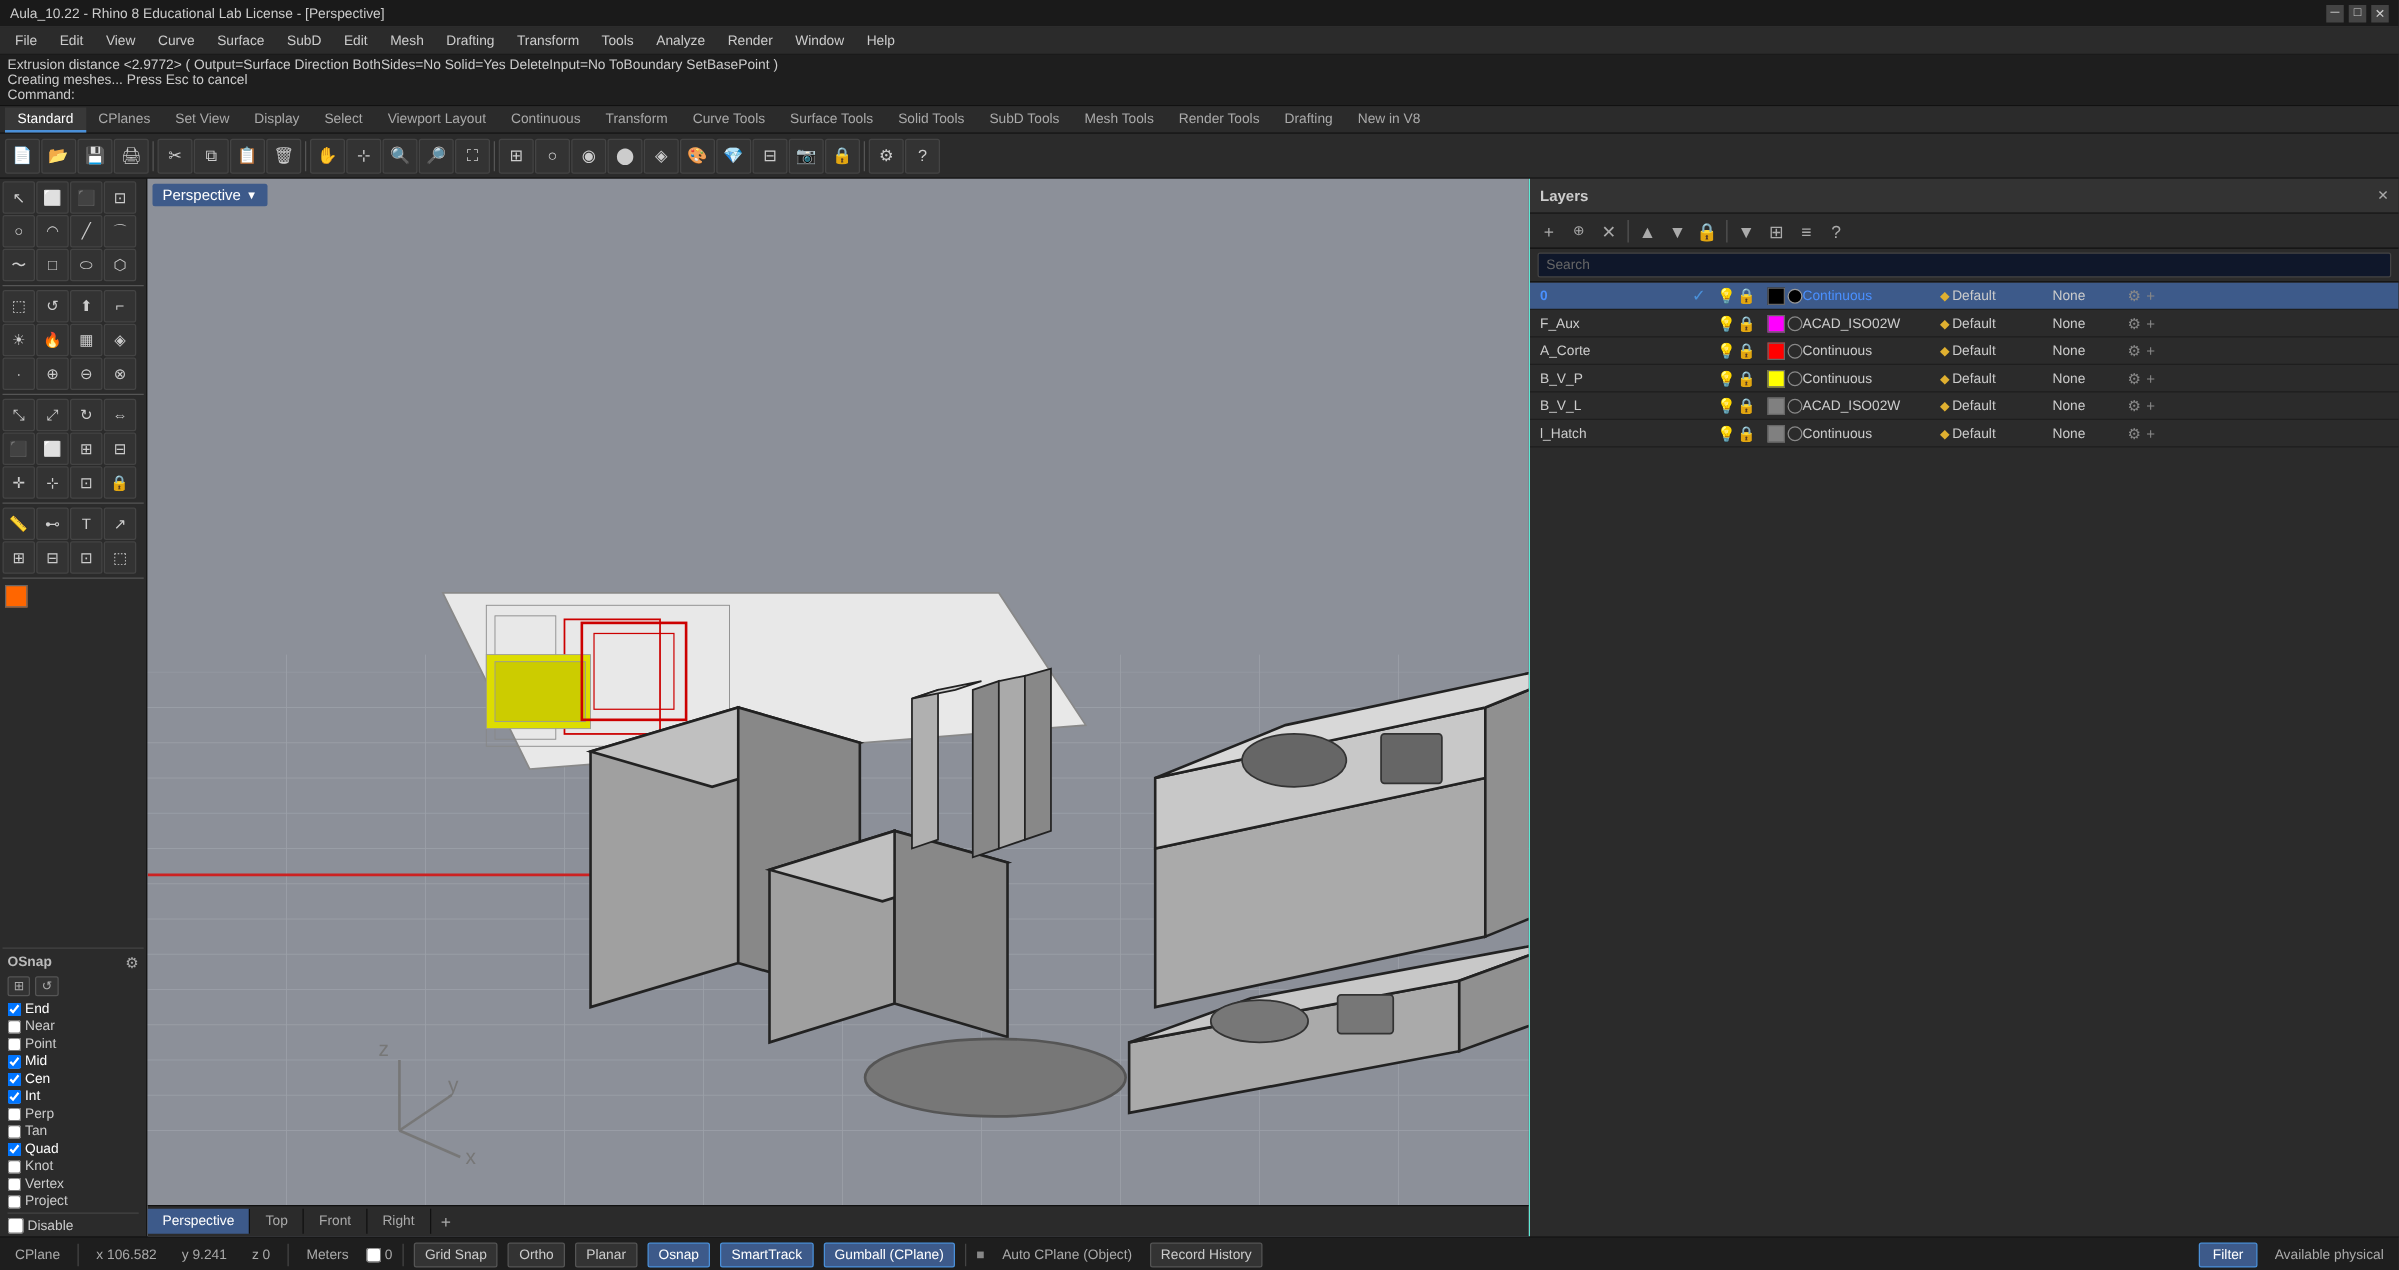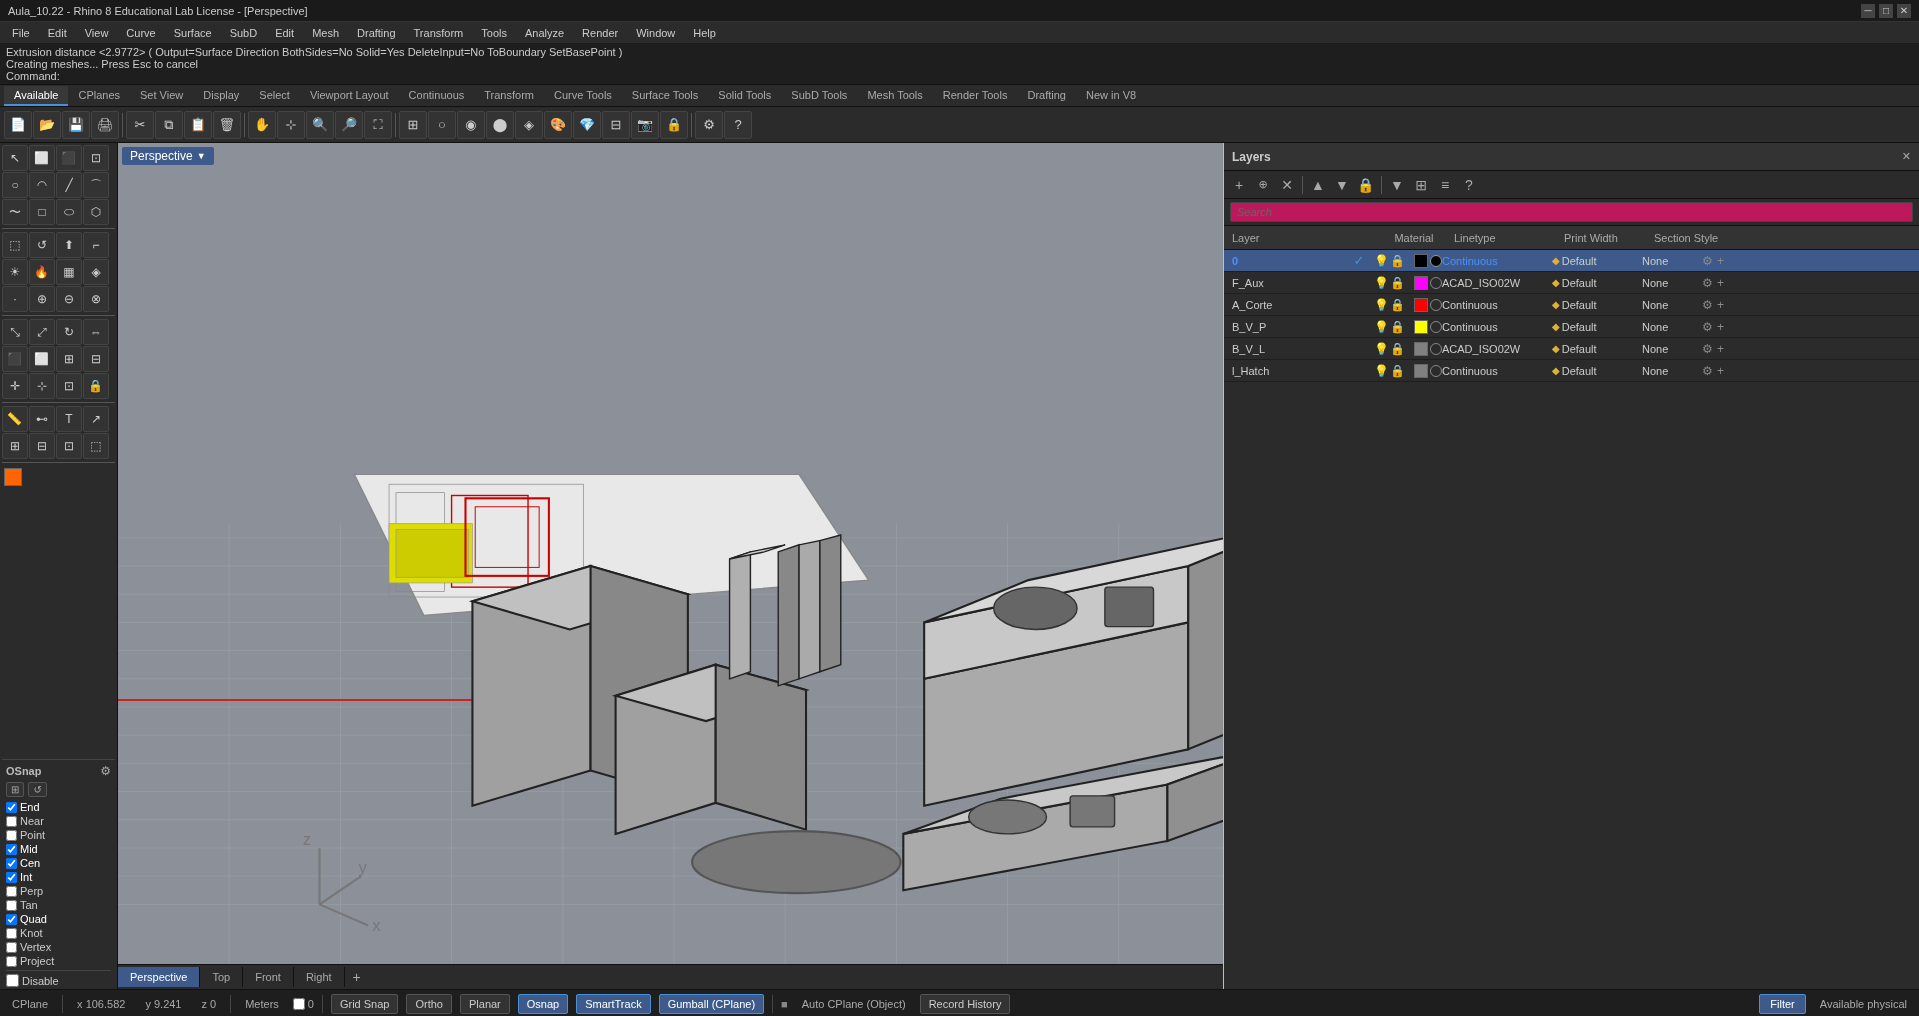--- a/index.html
+++ b/index.html
@@ -299,28 +299,27 @@
       border-radius: 2px;
     }
     .layer-tb-sep { width: 1px; height: 18px; background: #555; margin: 0 2px; }
 
     #layers-search {
       padding: 3px 6px;
       border-bottom: 1px solid #111;
     }
     #layers-search input {
       width: 100%;
-      background: #be185d;
+      background: #0f172a;
       border: 1px solid #444;
       color: #ccc;
       padding: 3px 6px;
       font-size: 11px;
       border-radius: 2px;
       outline: none;
-      font-style: italic;
     }
     #layers-search input::placeholder { color: #666; }
 
     #layers-column-headers {
       height: 24px;
       background: #333;
       display: flex;
       align-items: center;
       border-bottom: 1px solid #111;
       font-size: 11px;
@@ -432,21 +431,21 @@
 <div id="command-area">
   <div id="command-line1">Extrusion distance &lt;2.9772&gt; ( Output=Surface  Direction  BothSides=No  Solid=Yes  DeleteInput=No  ToBoundary  SetBasePoint )</div>
   <div id="command-line2">Creating meshes... Press Esc to cancel</div>
   <div id="command-prompt">
     <span>Command:</span>
     <input id="command-input" type="text" style="">
   </div>
 </div>
 
 <div id="toolbar-tabs">
-  <div class="toolbar-tab active">Available</div>
+  <div class="toolbar-tab active">Standard</div>
   <div class="toolbar-tab">CPlanes</div>
   <div class="toolbar-tab">Set View</div>
   <div class="toolbar-tab">Display</div>
   <div class="toolbar-tab">Select</div>
   <div class="toolbar-tab">Viewport Layout</div>
   <div class="toolbar-tab">Continuous</div>
   <div class="toolbar-tab">Transform</div>
   <div class="toolbar-tab">Curve Tools</div>
   <div class="toolbar-tab">Surface Tools</div>
   <div class="toolbar-tab">Solid Tools</div>
@@ -765,28 +764,20 @@
       <button class="layer-tb-btn">▼</button>
       <button class="layer-tb-btn">⊞</button>
       <button class="layer-tb-btn">≡</button>
       <button class="layer-tb-btn">?</button>
     </div>
 
     <div id="layers-search">
       <input type="text" placeholder="Search" style="">
     </div>
 
-    <div id="layers-column-headers">
-      <div class="col-layer">Layer</div>
-      <div class="col-check"></div>
-      <div class="col-material">Material</div>
-      <div class="col-linetype">Linetype</div>
-      <div class="col-printwidth">Print Width</div>
-      <div class="col-sectionstyle">Section Style</div>
-    </div>
 
     <div id="layers-list">
 
       <div class="layer-row active">
         <div class="layer-name">0</div>
         <div class="layer-check">✓</div>
         <div class="layer-icons">
           <span class="layer-icon-btn">💡</span>
           <span class="layer-icon-btn">🔒</span>
         </div>

